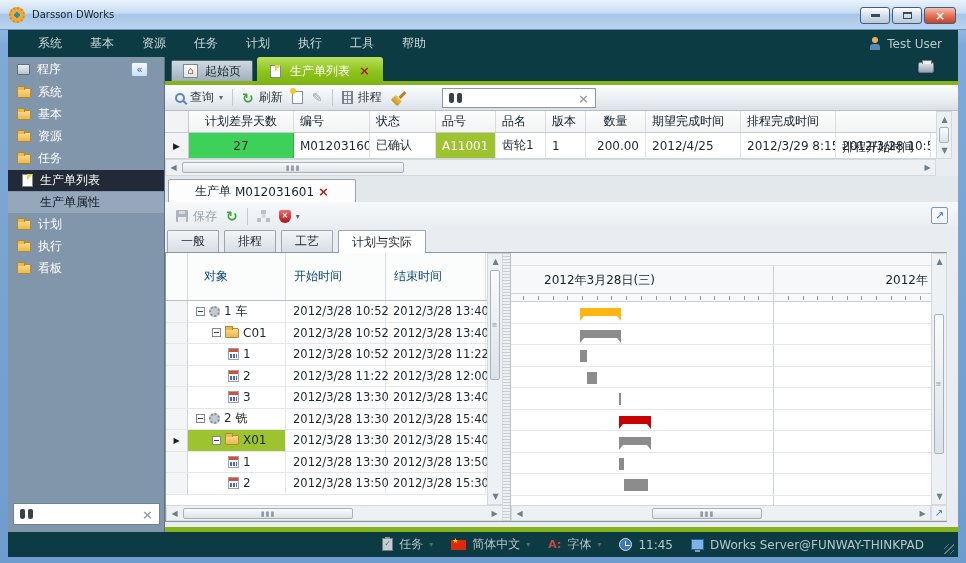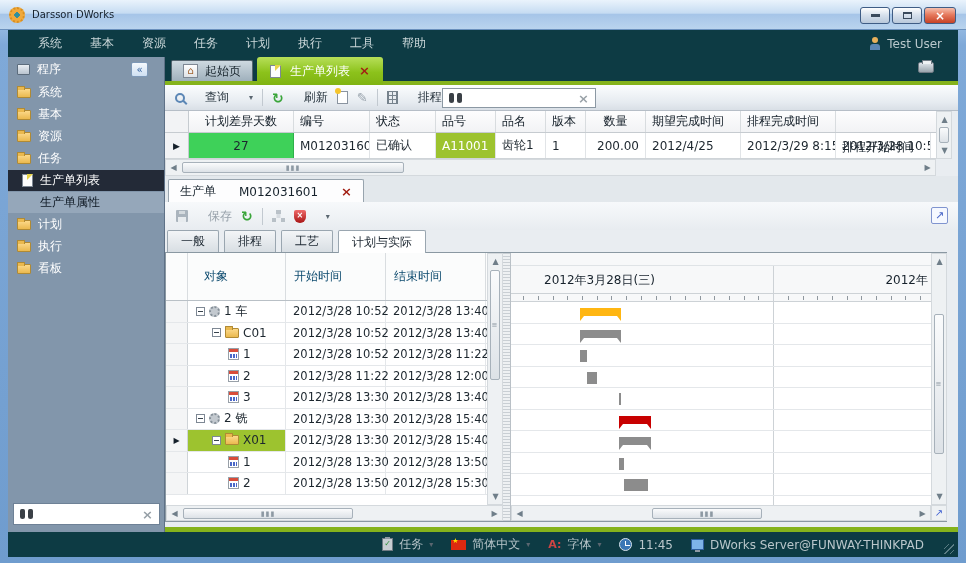--- a/index.html
+++ b/index.html
@@ -53,21 +53,21 @@
 .tab-start{position:absolute;left:6px;top:3px;height:21px;background:linear-gradient(#ced9e0,#9fb0bc);border:1px solid #55656f;border-bottom:none;border-radius:2px 2px 0 0;display:flex;align-items:center;gap:7px;padding:0 11px;color:#16232b;cursor:default}
 .icon-home{width:15px;height:14px;background:linear-gradient(#fefefe,#dfe3e7);border:1px solid #7e8894;text-align:center;font-size:10px;line-height:12px;color:#a0622d}
 .tab-active{position:absolute;left:92px;top:0;height:28px;background:linear-gradient(#b7df59,#8cc21b 55%,#7fb312);border-radius:3px 3px 0 0;display:flex;align-items:center;gap:9px;padding:0 13px;color:#fff;cursor:default}
 .tab-close{color:#a32015;font-weight:bold;font-size:13px;line-height:12px}
 .icon-printer{position:absolute;left:753px;top:5px;width:16px;height:11px;background:linear-gradient(#dfe5ea,#9aa5ad);border:1px solid #6f7a84;border-radius:2px}
 .icon-printer::before{content:"";position:absolute;left:3px;top:-3px;width:8px;height:3px;background:#eef1f3;border:1px solid #6f7a84;border-bottom:none}
 
 
 .toolbar{position:absolute;left:0;top:28px;width:793px;height:26px;background:linear-gradient(#fbfdfe,#e6ebf0 70%,#d9dfe6);border-bottom:1px solid #b6bec7;display:flex;align-items:center;padding:0 10px;gap:9px;color:#27343e}
 .tb-sep{width:1px;height:17px;background:#c2c9d0}
-.tb-btn{display:flex;align-items:center;gap:20px;cursor:default}
+.tb-btn{display:flex;align-items:center;gap:5px;cursor:default}
 .caret{font-size:8px;color:#5a6670}
 .icon-mag{width:10px;height:10px;border:2px solid #5b86b5;border-radius:50%;position:relative;flex:none}
 .icon-mag::after{content:"";position:absolute;width:2px;height:5px;background:#5b86b5;transform:rotate(-45deg);right:-3px;bottom:-4px}
 .icon-refresh{color:#3aa53a;font-weight:bold;font-size:14px;line-height:12px}
 .icon-newdoc{width:11px;height:13px;background:#fff;border:1px solid #8a94a0;position:relative}
 .icon-newdoc::before{content:"";position:absolute;left:-3px;top:-4px;width:6px;height:6px;background:#f5c52c;border-radius:50%}
 .icon-pencil{color:#9aa4ad;font-size:13px;transform:rotate(0deg)}
 .icon-calc{width:11px;height:13px;background:#e8ecf0;border:1px solid #76828c;background-image:linear-gradient(#76828c 1px,transparent 1px),linear-gradient(90deg,#76828c 1px,transparent 1px);background-size:4px 4px;background-position:0 3px}
 .icon-broom{position:relative;width:15px;height:14px}
 .icon-broom::before{content:"";position:absolute;right:2px;top:0;width:3px;height:8px;background:#b97f2e;transform:rotate(45deg)}
@@ -89,21 +89,21 @@
 
 .sb-h,.sb-v{background:#eef1f3;border:1px solid #d4d9dd;position:absolute;overflow:hidden}
 .sb-arr{position:absolute;color:#6f7e89;font-size:8px;line-height:15px;width:15px;text-align:center;cursor:default}
 .sb-thumb{position:absolute;background:linear-gradient(#fafbfc,#dde2e7);border:1px solid #a7b1ba;border-radius:2px}
 .sb-thumb .grip{position:absolute;left:50%;top:50%;transform:translate(-50%,-50%);color:#8d99a3;font-size:7px;letter-spacing:1px}
 .grid-vscroll{left:771px;top:54px;width:16px;height:48px}
 .grid-hscroll{left:0;top:102px;width:771px;height:17px}
 
 
 .doc-strip{position:absolute;left:0;top:119px;width:793px;height:26px;background:#e3e8ec}
-.doc-tab{position:absolute;left:3px;top:122px;height:24px;background:#fdfdfe;border:1px solid #98a4ae;border-bottom:none;border-radius:2px 2px 0 0;display:flex;align-items:center;gap:23px;padding:0 11px;color:#16222c;cursor:default}
+.doc-tab{position:absolute;left:3px;top:122px;height:24px;background:#fdfdfe;border:1px solid #98a4ae;border-bottom:none;border-radius:2px 2px 0 0;display:flex;align-items:center;gap:4px;padding:0 26px;color:#16222c;cursor:default}
 .sub-toolbar{position:absolute;left:0;top:145px;width:793px;height:28px;background:linear-gradient(#f7f9fb,#e8ecf0);display:flex;align-items:center;gap:9px;padding:0 11px}
 .sub-toolbar .disabled{color:#98a2ab}
 .icon-floppy{width:12px;height:12px;background:#aab4bd;border-radius:1px;position:relative}
 .icon-floppy::before{content:"";position:absolute;left:2px;bottom:0;width:8px;height:5px;background:#e8ecef}
 .icon-floppy::after{content:"";position:absolute;left:3px;top:1px;width:6px;height:3px;background:#d4dade}
 .icon-net{width:13px;height:12px;position:relative;opacity:.55}
 .icon-net::before{content:"";position:absolute;left:4px;top:0;width:5px;height:4px;background:#8d99a3}
 .icon-net::after{content:"";position:absolute;left:0;bottom:0;width:4px;height:4px;background:#8d99a3;box-shadow:9px 0 #8d99a3,4.5px -4px #c3cad0}
 .icon-shield{width:12px;height:13px;background:linear-gradient(#ef6a6a,#a81414);border-radius:2px 2px 6px 6px;color:#fff;font-size:8px;line-height:12px;text-align:center;font-weight:bold}
 .export-btn{position:absolute;left:766px;top:150px;width:17px;height:17px;border:1px solid #8094cf;background:#f5f8ff;color:#4a67c8;font-size:11px;line-height:15px;text-align:center;border-radius:2px;cursor:default}

